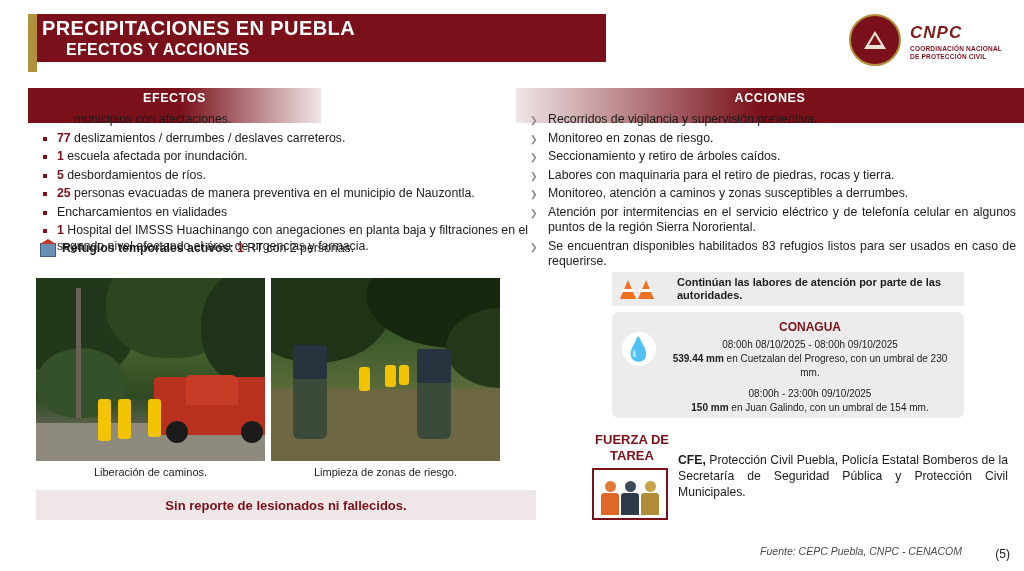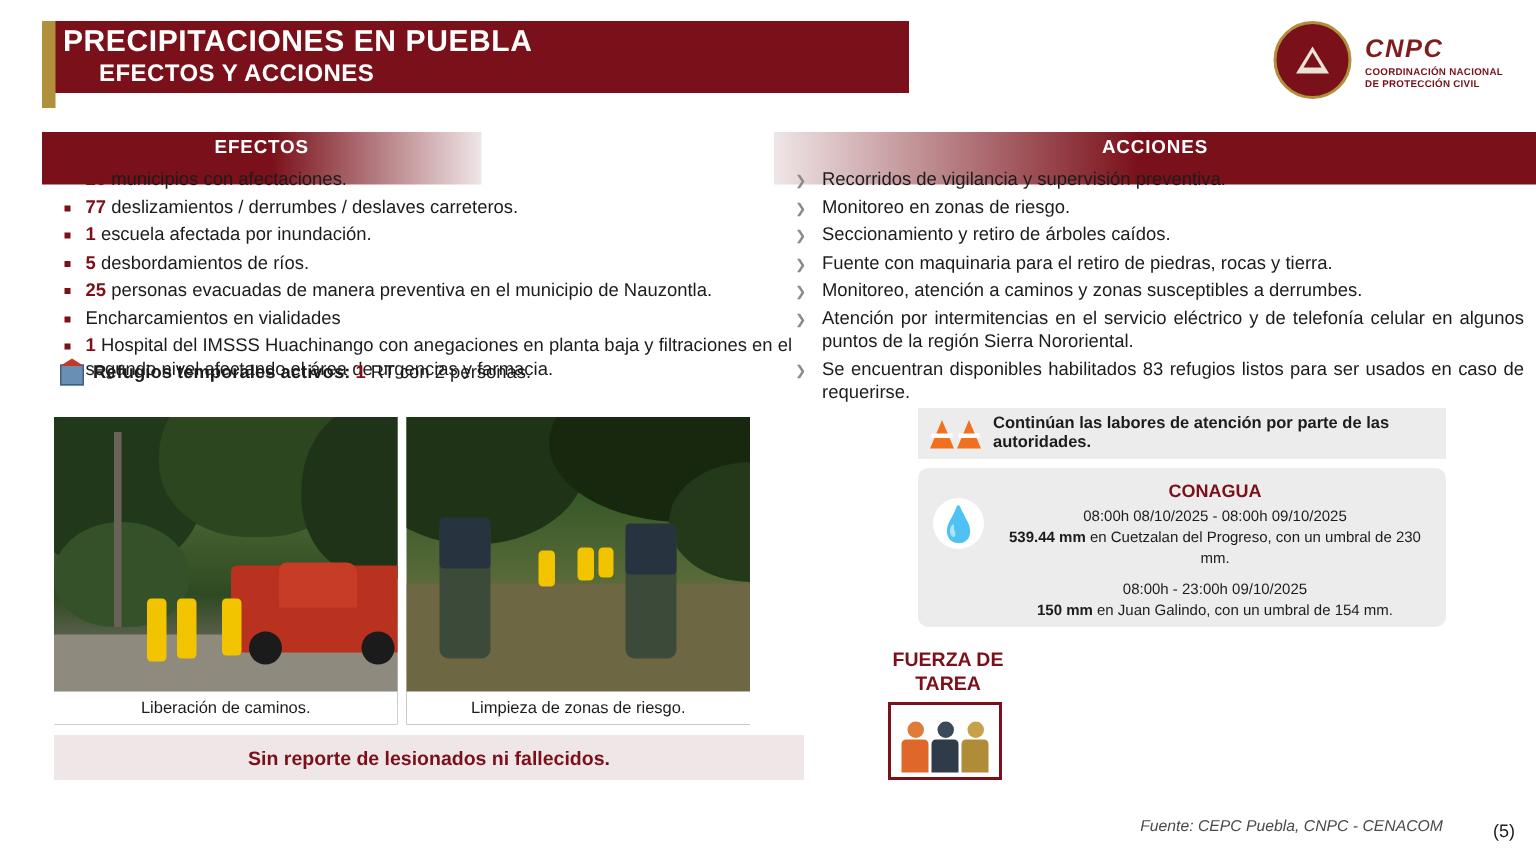--- a/index.html
+++ b/index.html
@@ -123,21 +123,21 @@
 
   .nota{
     position:absolute;left:36px;top:490px;width:500px;height:30px;
     background:#efe6e7;color:#7a1019;font-weight:bold;font-size:13px;
     display:flex;align-items:center;justify-content:center;
   }
 
   
   .cono-box{
     position:absolute;left:612px;top:272px;width:352px;height:34px;
-    background:#ececec;display:flex;align-items:center;gap:8px;padding:0 8px;box-sizing:border-box;
+    background:#ececec;display:flex;align-items:center;gap:23px;padding:0 8px;box-sizing:border-box;
   }
   .cones{display:flex;gap:2px;align-items:flex-end;}
   .cone{width:0;height:0;border-left:8px solid transparent;border-right:8px solid transparent;border-bottom:19px solid #f07020;position:relative;}
   .cone:after{content:"";position:absolute;left:-7px;top:9px;width:14px;height:3px;background:#ffffff;}
   .cono-text{font-size:11px;color:#1c1c1c;font-weight:bold;line-height:13px;}
 
   .conagua-box{
     position:absolute;left:612px;top:312px;width:352px;height:106px;
     background:#ececec;border-radius:7px;padding:8px 10px;box-sizing:border-box;
     display:flex;gap:10px;
@@ -221,21 +221,21 @@
       <span class="bold">Refugios temporales activos:</span>
       <span class="num">1</span><span> RT con 2 personas.</span>
     </div>
   </div>
 
   <div class="right-list">
     <ul class="bl2">
       <li>Recorridos de vigilancia y supervisión preventiva.</li>
       <li>Monitoreo en zonas de riesgo.</li>
       <li>Seccionamiento y retiro de árboles caídos.</li>
-      <li>Fuente con maquinaria para el retiro de piedras, rocas y tierra.</li>
+      <li>Labores con maquinaria para el retiro de piedras, rocas y tierra.</li>
       <li>Monitoreo, atención a caminos y zonas susceptibles a derrumbes.</li>
       <li>Atención por intermitencias en el servicio eléctrico y de telefonía celular en algunos puntos de la región Sierra Nororiental.</li>
       <li>Se encuentran disponibles habilitados 83 refugios listos para ser usados en caso de requerirse.</li>
     </ul>
   </div>
 
   <div class="photos">
     <div class="photo p1">
       <div class="ph-sky">
         <div class="tree" style="left:-20px;top:-18px;width:120px;height:120px;"></div>
@@ -311,16 +311,19 @@
     </div>
     <div class="fig">
       <div class="head" style="background:#3b4a5a;"></div>
       <div class="body" style="background:#2f3b49;"></div>
     </div>
     <div class="fig">
       <div class="head" style="background:#c8a24a;"></div>
       <div class="body" style="background:#b08b38;"></div>
     </div>
   </div>
+  <div class="fuerza-text">
+    <b>CFE,</b><span> Protección Civil Puebla, Policía Estatal Bomberos de la Secretaría de Seguridad Pública y Protección Civil Municipales.</span>
+  </div>
 
   <div class="fuente">Fuente: CEPC Puebla, CNPC - CENACOM</div>
   <div class="pageno">(5)</div>
 </div>
 
 </body></html>

